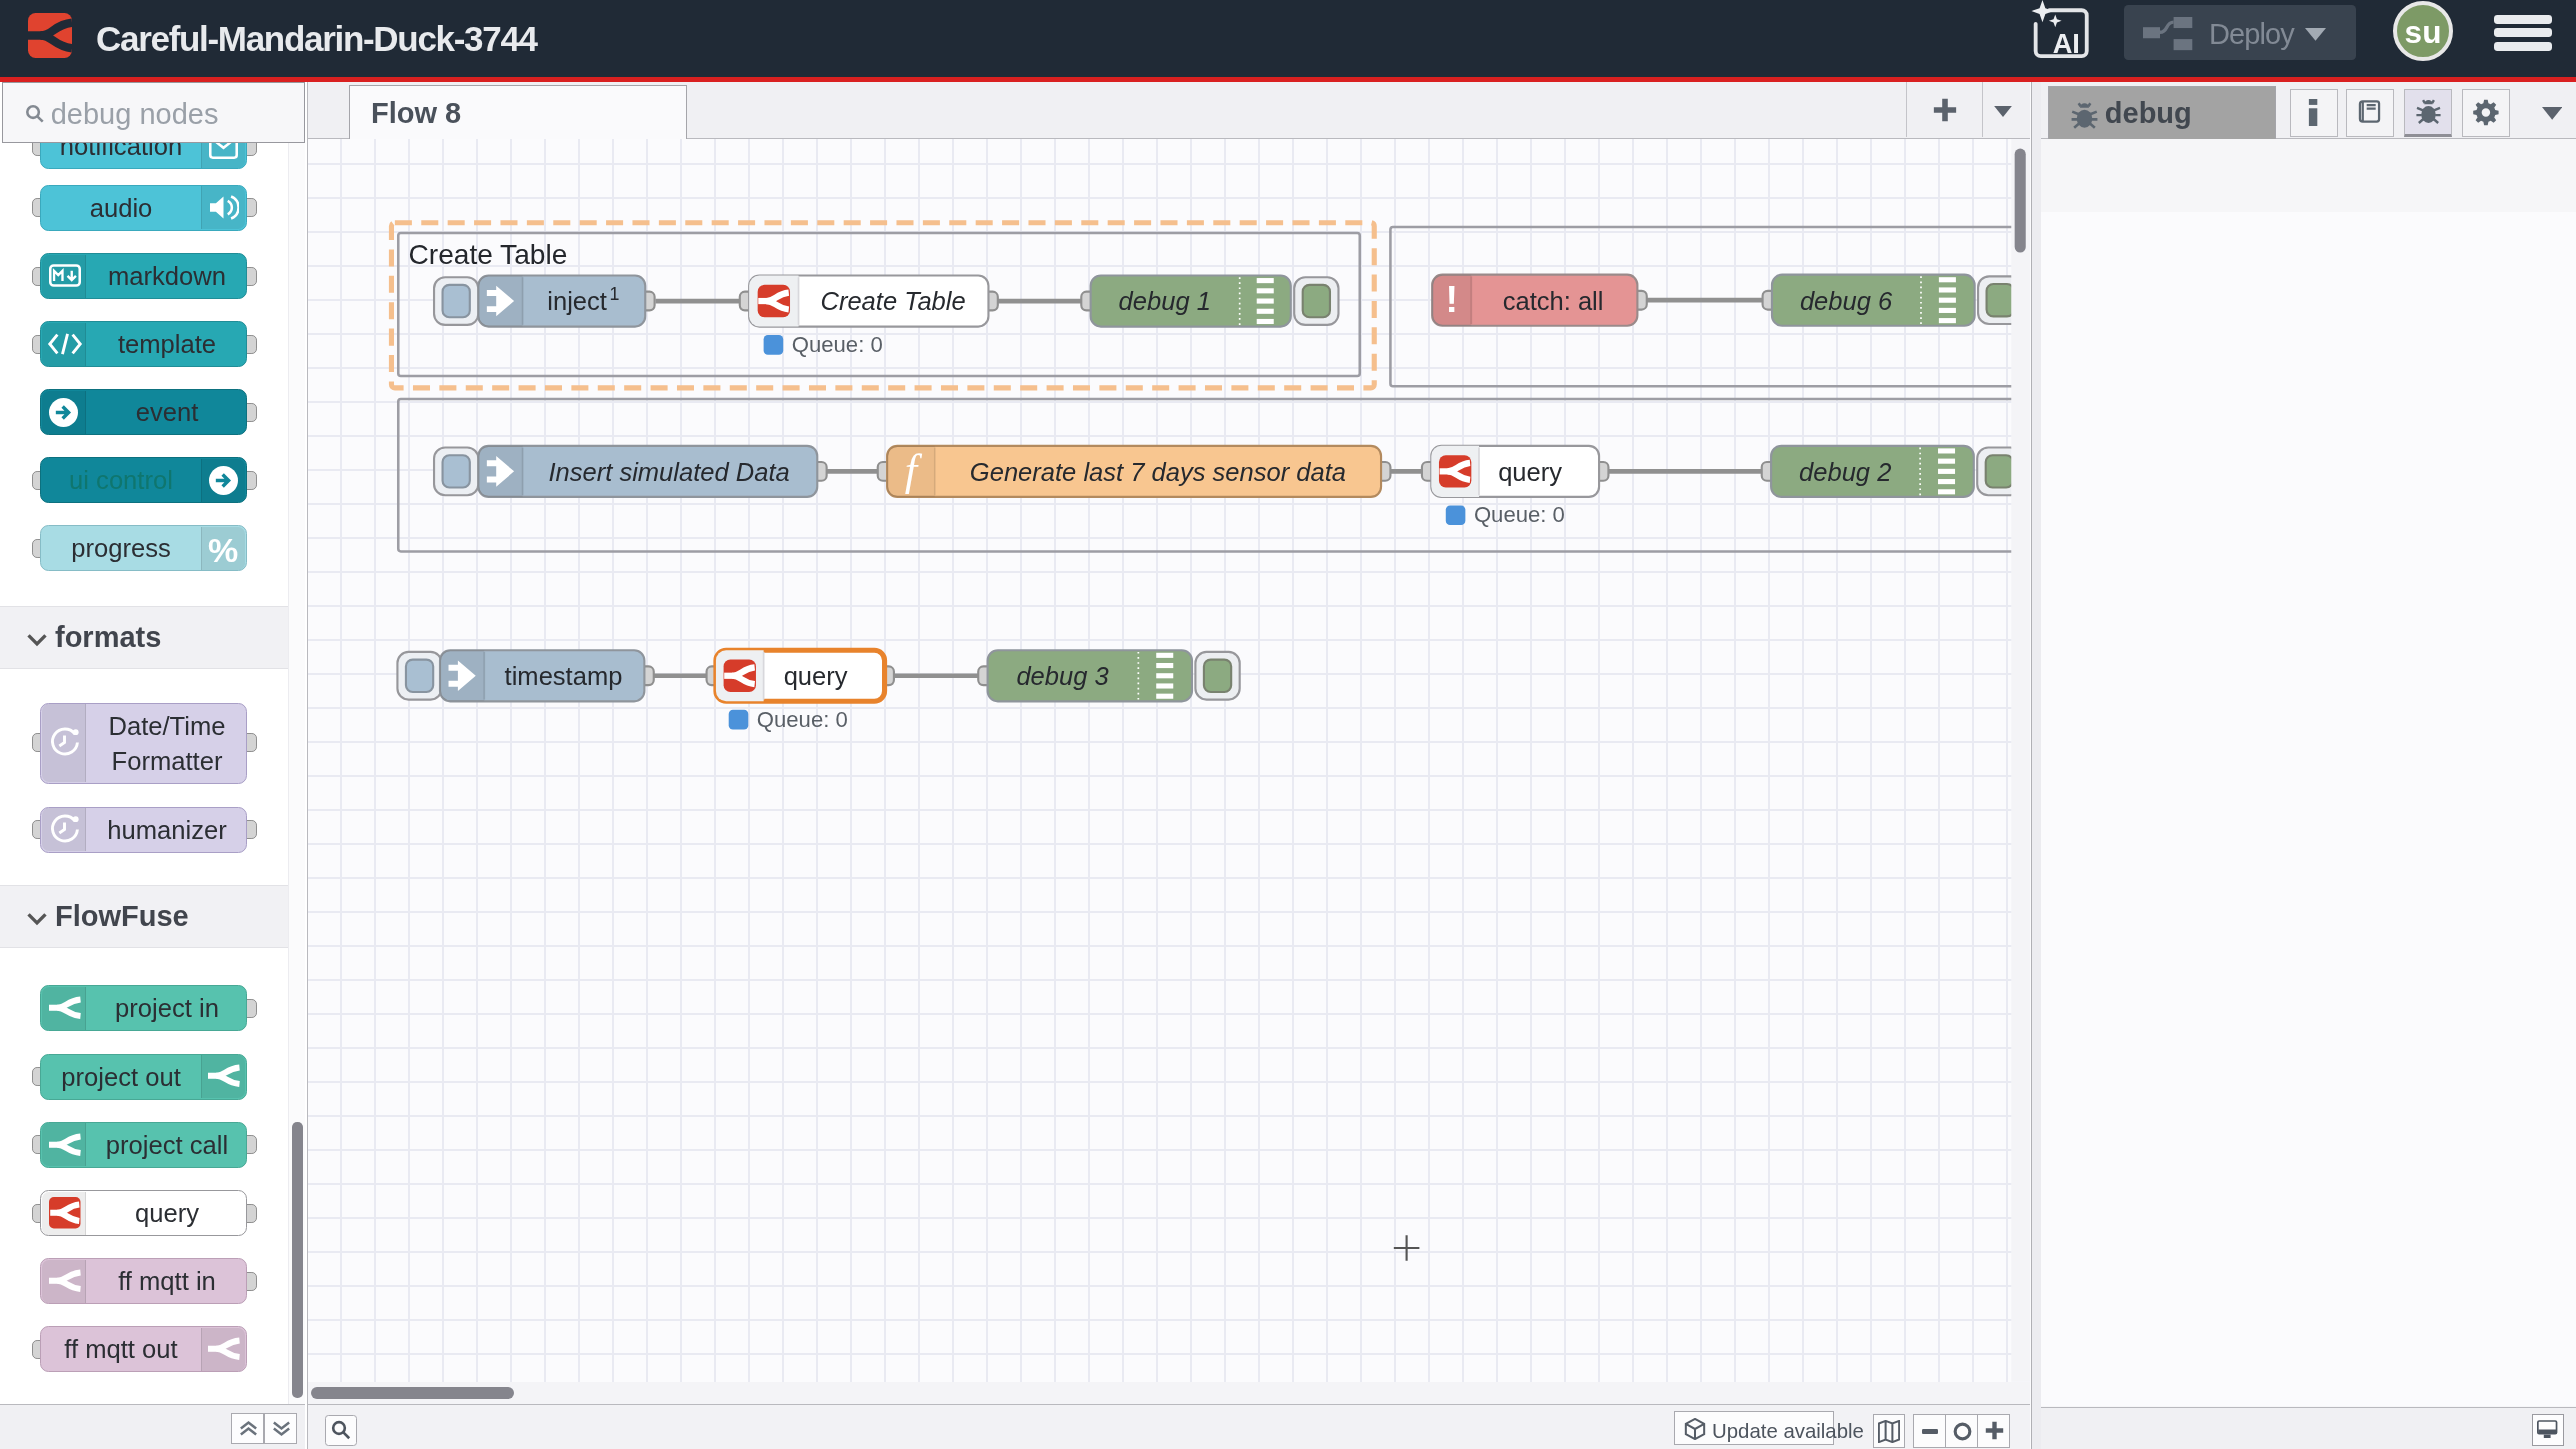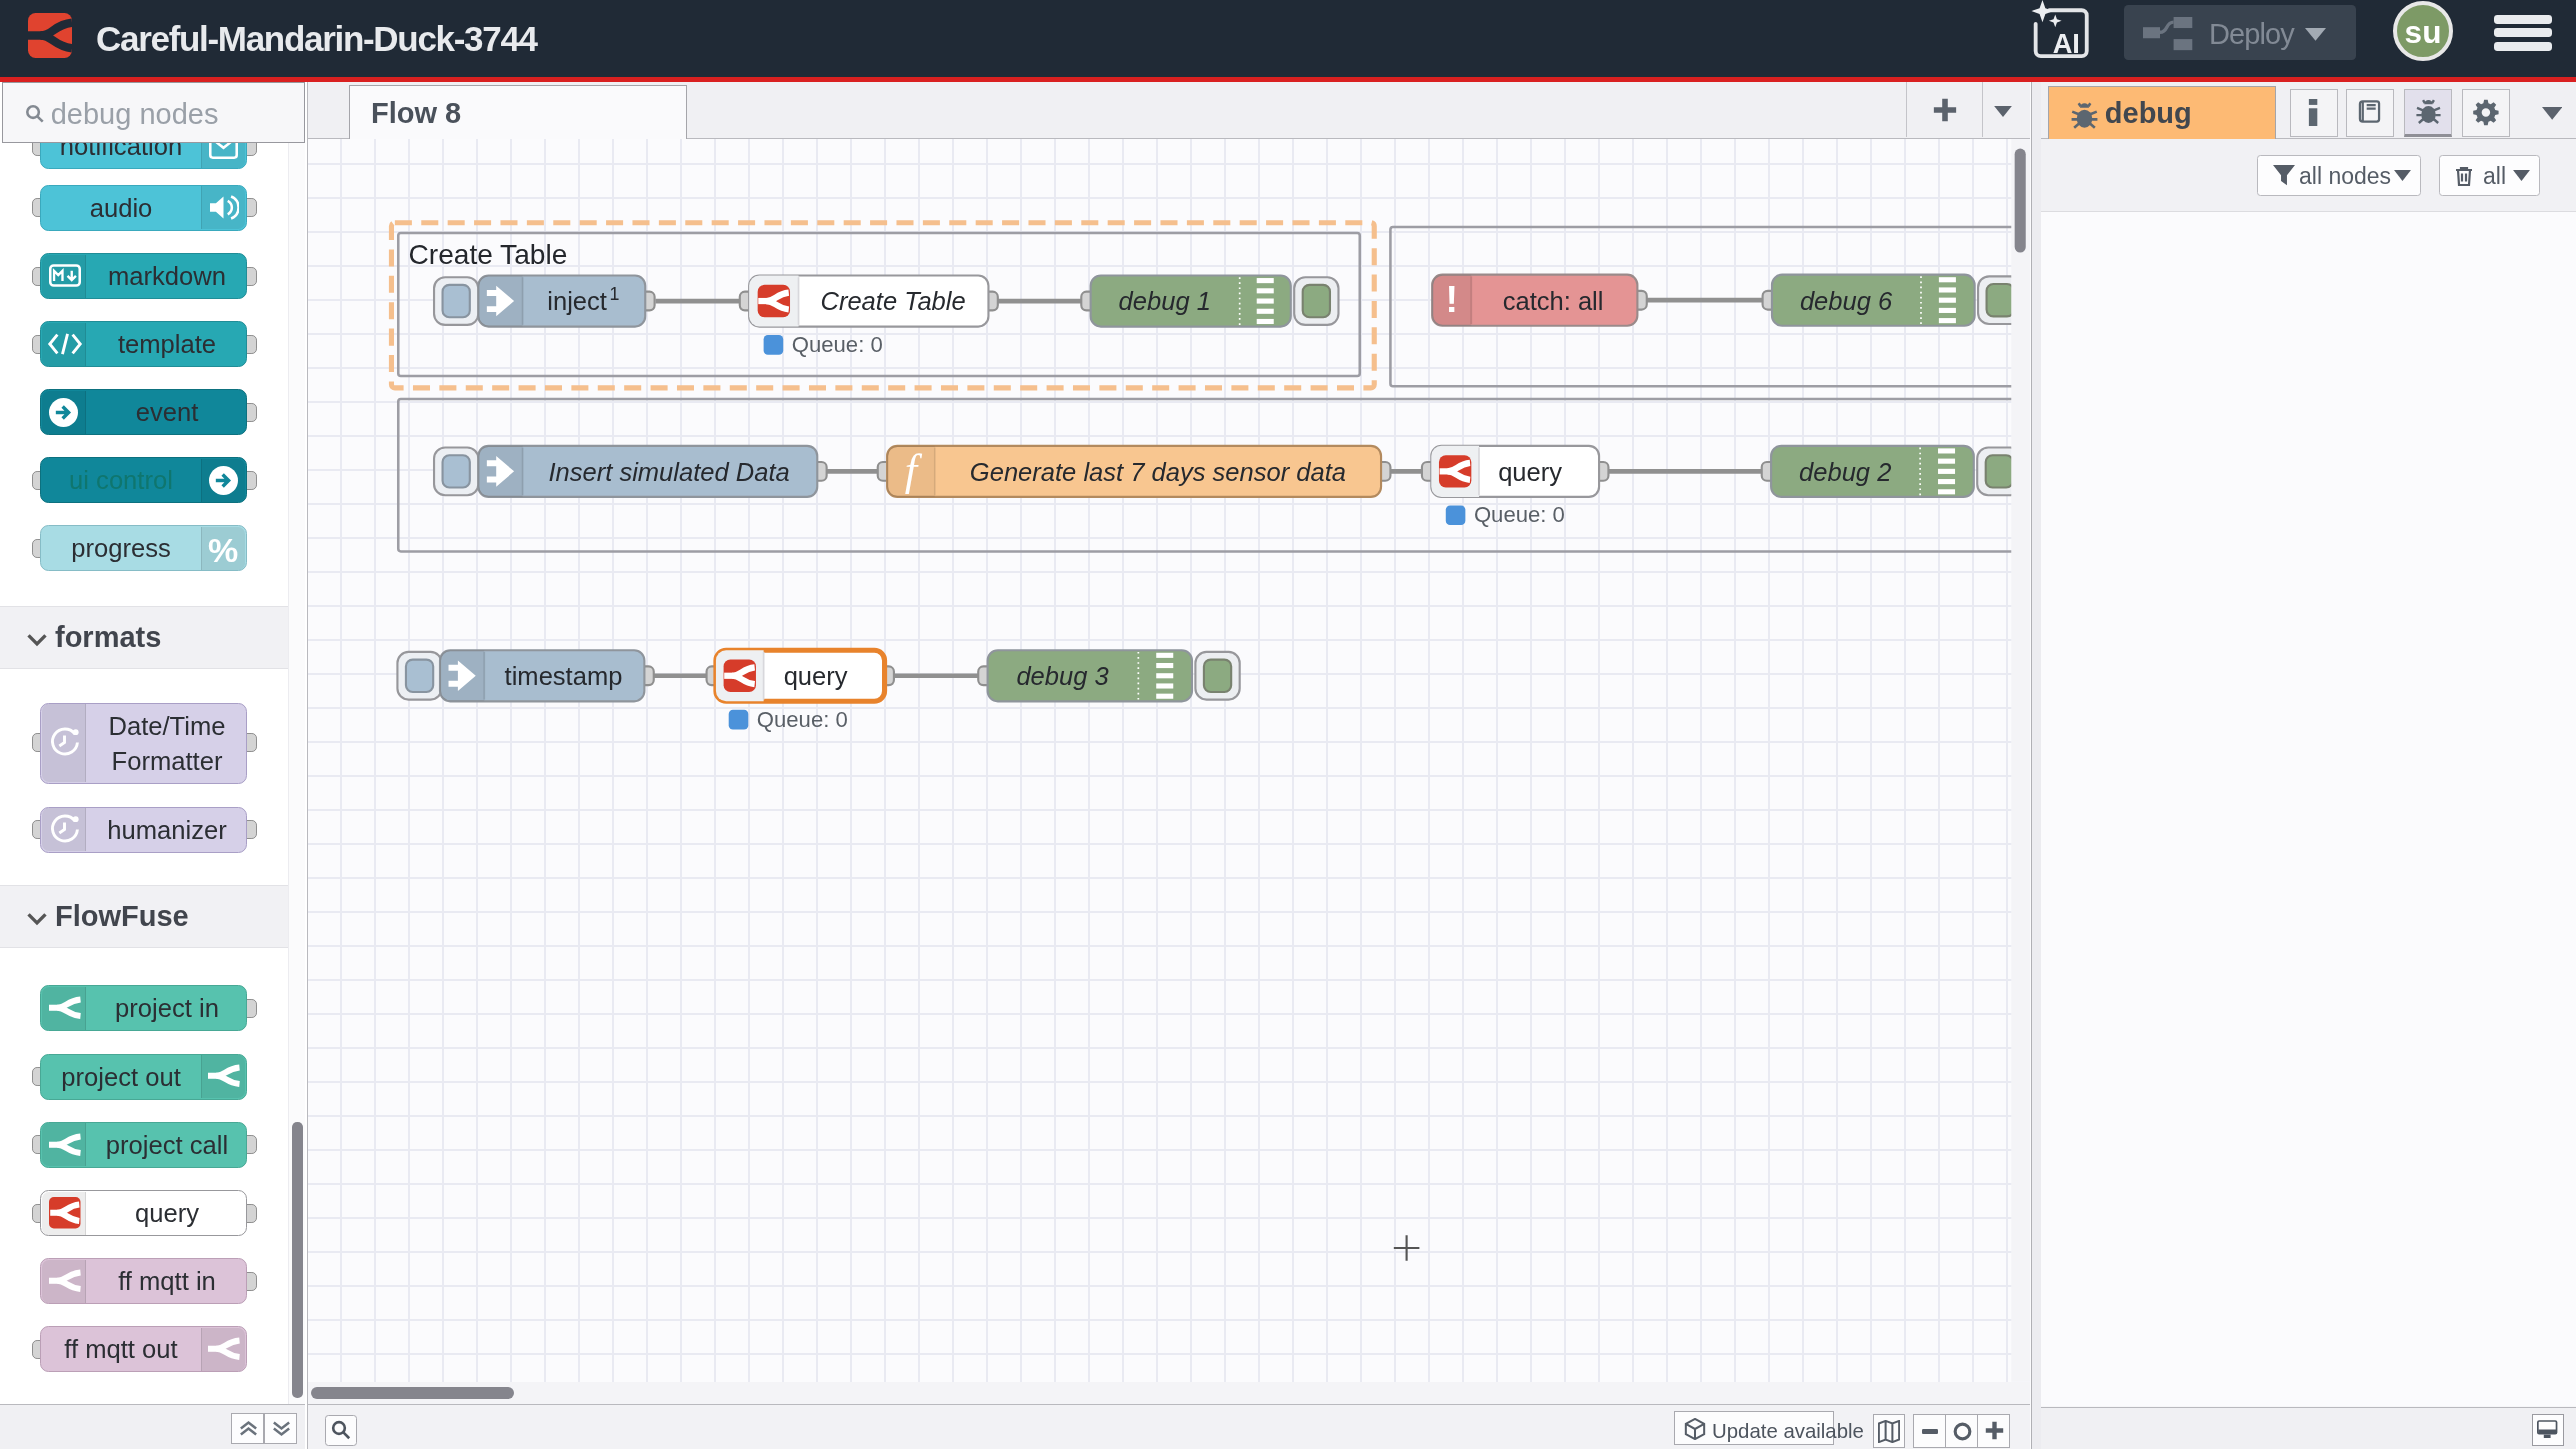--- a/index.html
+++ b/index.html
@@ -41,21 +41,21 @@
     background-size: 34px 34px; background-position: 32px 24px; }
   #hscroll { position:absolute; left:308px; top:1382px; width:1722px; height:22px; background:#f4f4f7; }
   #hthumb { position:absolute; left:3.4px; top:5.1px; width:203px; height:12px; border-radius:6px; background:#85858d; }
   #cfooter { position:absolute; left:308px; top:1404px; width:1722px; height:46px; background:#f2f2f5; border-top:1.7px solid #b9b9be; }
   .fbtn { position:absolute; background:#fcfcfd; border:1.7px solid #a9a9af; color:#4d545e; }
 
   
   #sep { position:absolute; left:2031px; top:82px; width:10.2px; height:1368px; background:#ececf0; border-left:1.7px solid #b0b0b5; }
   #sidebar { position:absolute; left:2041px; top:82px; width:535px; height:1368px; background:#f6f6f8; }
   #sbhead { position:absolute; left:0; top:0; width:535px; height:57px; background:#f0f0f3; border-bottom:1.7px solid #b9b9be; }
-  #sbtab { position:absolute; left:6.8px; top:4.3px; width:228px; height:53px; background:#fdba74; border:1.7px solid #a5a5aa; border-bottom:none; }
+  #sbtab { position:absolute; left:6.8px; top:4.3px; width:228px; height:53px; background:#a3a3a3; border:1.7px solid #a5a5aa; border-bottom:none; }
   #sbtab span { position:absolute; left:56px; top:9.4px; font-size:29px; font-weight:700; color:#41474f; }
   .sqbtn { position:absolute; top:6.8px; width:48px; height:48px; border:1.7px solid #b9b9be; background:#f4f4f6; }
   #sbtool { position:absolute; left:0; top:57px; width:535px; height:73px; background:#f1f1f4; border-bottom:1.7px solid #dcdce0; }
   .tbtn { position:absolute; top:16px; height:41px; background:#fdfdfe; border:1.7px solid #b9b9be; border-radius:3.4px; color:#555c66; font-size:23px; }
   #sbcontent { position:absolute; left:0; top:130px; width:535px; height:1194px; background:#fbfbfd; }
   #sbfooter { position:absolute; left:0; top:1325px; width:535px; height:43px; background:#f0f0f3; border-top:1.7px solid #b9b9be; }
 </style>
 </head>
 <body>
 
@@ -502,40 +502,20 @@
       </div>
     <div class="sqbtn" style="left:421px">
         <svg class="abs" style="left:8.5px;top:8.5px" width="29" height="29" viewBox="0 0 24 24">
           <path fill="#5c6670" d="M22 13.5v-3l-2.8-.6a7.4 7.4 0 0 0-.8-1.9l1.6-2.4-2.1-2.1-2.4 1.6a7.4 7.4 0 0 0-1.9-.8L13 1.5h-3l-.6 2.8a7.4 7.4 0 0 0-1.9.8L5.1 3.5 3 5.6l1.6 2.4a7.4 7.4 0 0 0-.8 1.9l-2.8.6v3l2.8.6c.2.7.4 1.3.8 1.9L3 18.4l2.1 2.1 2.4-1.6c.6.4 1.2.6 1.9.8l.6 2.8h3l.6-2.8c.7-.2 1.3-.4 1.9-.8l2.4 1.6 2.1-2.1-1.6-2.4c.4-.6.6-1.2.8-1.9zM11.5 15.5a3.5 3.5 0 1 1 0-7 3.5 3.5 0 0 1 0 7z"></path>
         </svg>
       </div>
     <svg class="abs" style="left:501px;top:25px" width="20.4" height="12.8" viewBox="0 0 24 15">
         <path d="M0 0 h24 l-12 15 z" fill="#5b626c"></path>
       </svg>
   </div>
-  <div id="sbtool">
-    <div class="tbtn" style="left:216px;width:164px">
-      <span class="abs" style="left:41px;top:6.8px">all nodes</span>
-      <svg class="abs" style="left:14.5px;top:9.4px" width="22" height="20.4" viewBox="0 0 26 24">
-          <path d="M0 0 h26 l-9.5 12 v12 l-7 -5 v-7 z" fill="#555c66"></path>
-        </svg>
-      <svg class="abs" style="left:136px;top:13.6px" width="17" height="11" viewBox="0 0 20 13">
-          <path d="M0 0 h20 l-10 13 z" fill="#555c66"></path>
-        </svg>
-    </div>
-    <div class="tbtn" style="left:398px;width:101px">
-      <span class="abs" style="left:43px;top:6.8px">all</span>
-      <svg class="abs" style="left:12px;top:7.7px" width="24" height="24" viewBox="0 0 24 24">
-          <path d="M4 6 h16 M9 6 V4 h6 v2 M6 6 l1 15 h10 l1 -15 M10 9.5 v8 M14 9.5 v8" stroke="#555c66" stroke-width="2.2" fill="none"></path>
-        </svg>
-      <svg class="abs" style="left:73px;top:13.6px" width="17" height="11" viewBox="0 0 20 13">
-          <path d="M0 0 h20 l-10 13 z" fill="#555c66"></path>
-        </svg>
-    </div>
-  </div>
   <div id="sbcontent"></div>
   <div id="sbfooter">
     <div class="abs" style="left:491px;top:6px;width:32px;height:32px;background:#fdfdfe;border:1.7px solid #9a9aa0">
       <svg class="abs" style="left:4.3px;top:5.1px" width="20.4" height="19" viewBox="0 0 24 22">
         <rect x="1" y="1" width="22" height="15" rx="1.5" stroke="#4d5560" stroke-width="2" fill="none"></rect>
         <rect x="1.5" y="11" width="21" height="5" fill="#4d5560"></rect>
         <rect x="8" y="17" width="8" height="4" fill="#4d5560"></rect>
       </svg>
     </div>
   </div>

